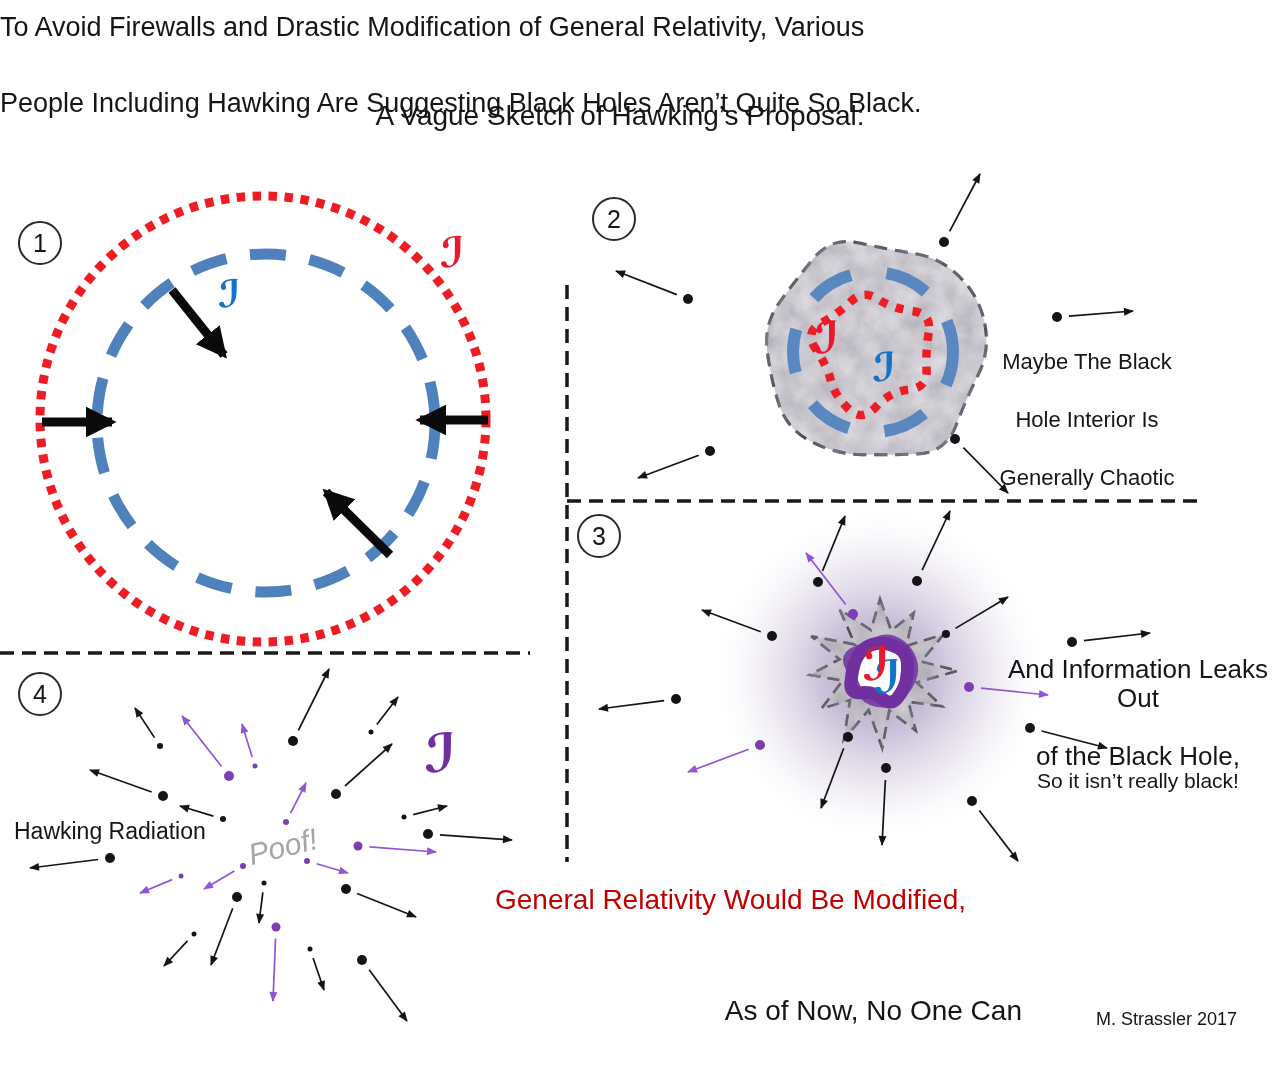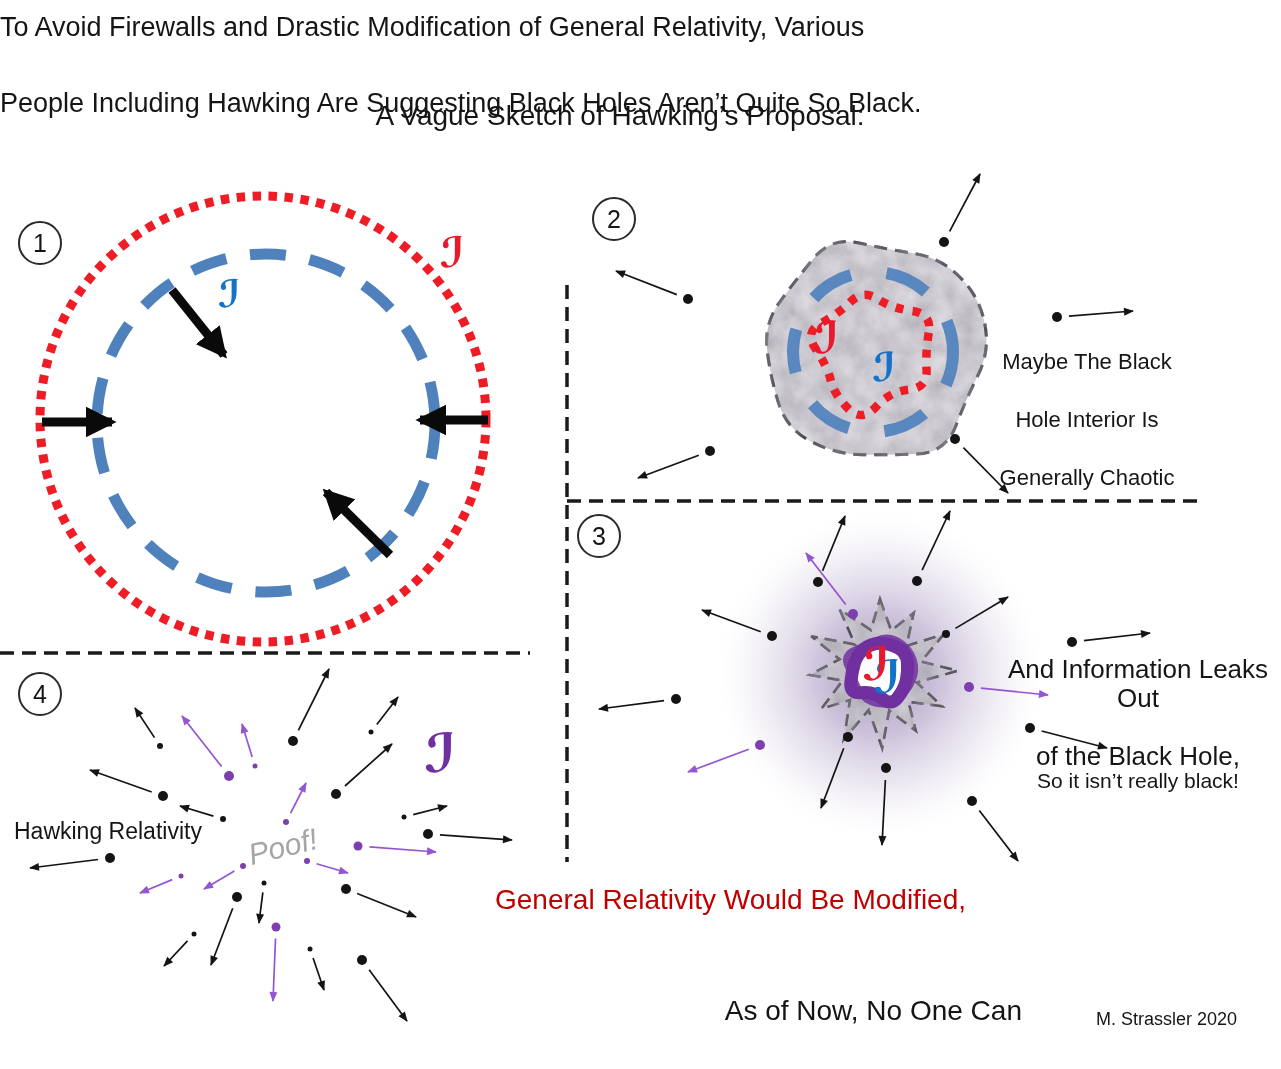--- a/index.html
+++ b/index.html
@@ -247,31 +247,31 @@
 
 <div class="txt cap2"><span>Maybe The Black</span><br>
 <span>Hole Interior Is</span><br>
 <span>Generally Chaotic</span></div>
 
 <div class="txt cap3a"><span>And Information Leaks Out</span><br>
 <span>of the Black Hole,</span></div>
 
 <div class="txt cap3b">So it isn’t really black!</div>
 
-<div class="txt hawking">Hawking Relativity</div>
+<div class="txt hawking">Hawking Radiation</div>
 
 <div class="txt poof" style="color: rgb(165, 165, 165);">Poof!</div>
 
 <div class="txt redfoot" style="color: rgb(192, 0, 0);"><span>General Relativity Would Be Modified,</span><br>
 </div>
 
 <div class="txt bottomtext"><span>As of Now, No One Can</span><br>
 </div>
 
-<div class="txt credit">M. Strassler 2020</div>
+<div class="txt credit">M. Strassler 2017</div>
 
 <div class="badge" style="left: 18px; top: 221px;">1</div>
 <div class="badge" style="left: 592px; top: 197px;">2</div>
 <div class="badge" style="left: 577px; top: 514px;">3</div>
 <div class="badge" style="left: 18px; top: 672px;">4</div>
 <span class="imark" style="left: 452px; top: 255px; font-size: 42px; color: rgb(232, 25, 44);">ℐ</span>
 <span class="imark" style="left: 229px; top: 296px; font-size: 38px; color: rgb(18, 115, 200);">ℐ</span>
 <span class="imark" style="left: 826px; top: 340px; font-size: 44px; color: rgb(232, 25, 44);">ℐ</span>
 <span class="imark" style="left: 884px; top: 369px; font-size: 40px; color: rgb(18, 115, 200);">ℐ</span>
 <span class="imark" style="left: 887px; top: 679px; font-size: 46px; color: rgb(18, 115, 200);">ℐ</span>

